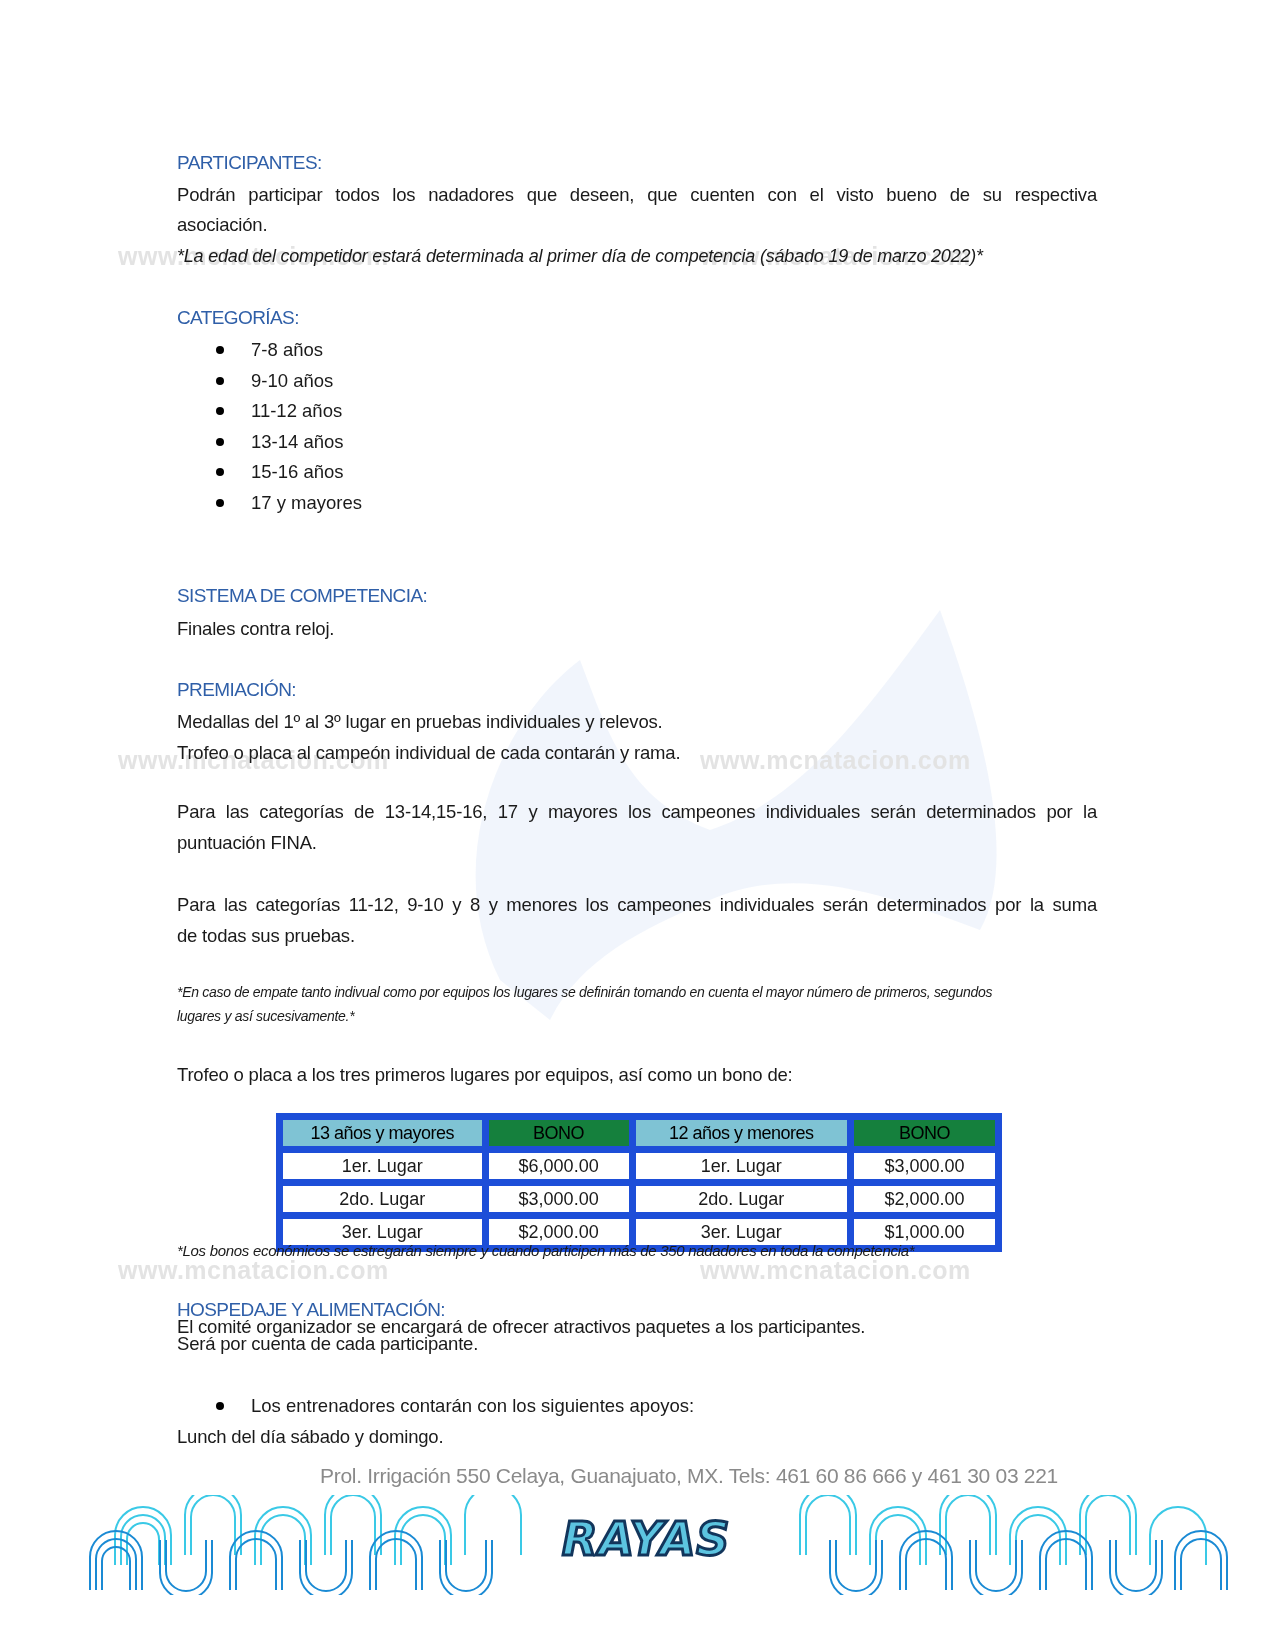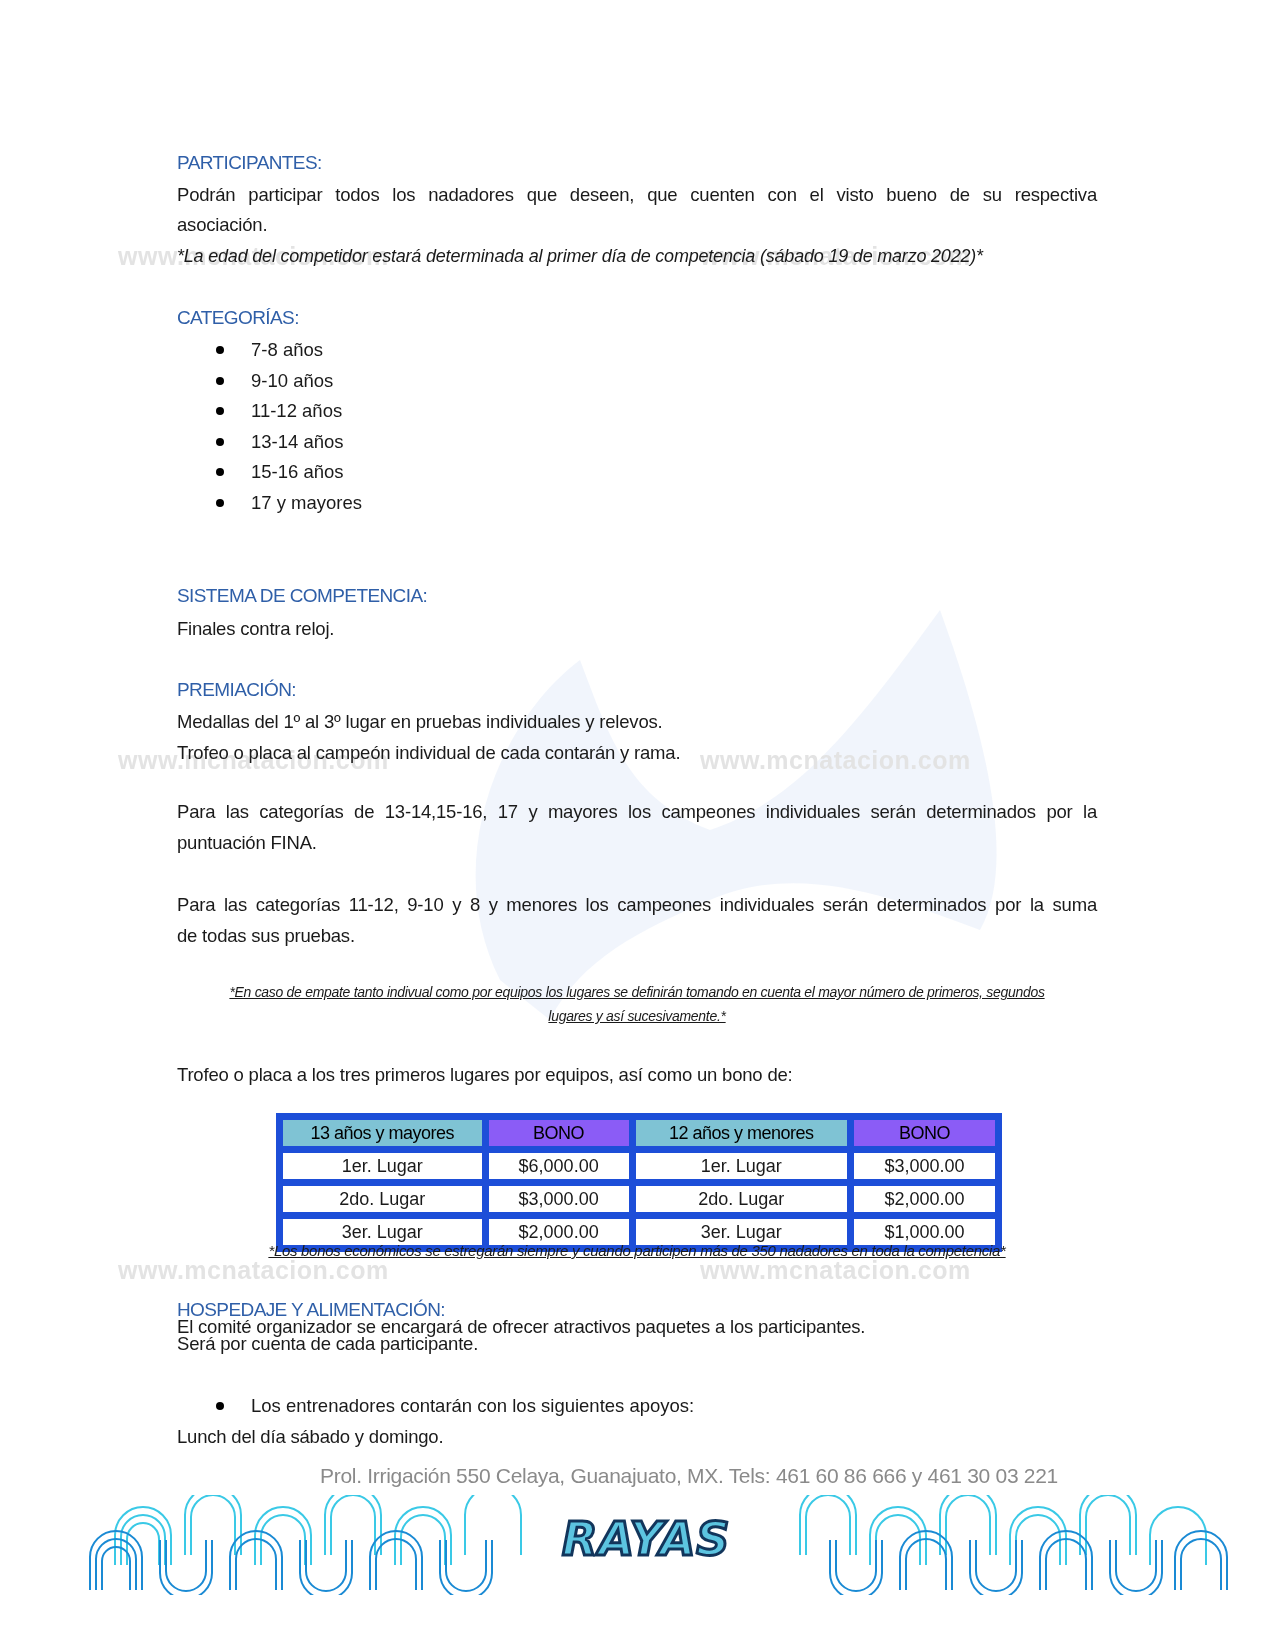--- a/index.html
+++ b/index.html
@@ -3,35 +3,35 @@
 <meta charset="utf-8">
 <style>
   html, body { margin: 0; padding: 0; background: #ffffff; }
   body { width: 1275px; height: 1650px; position: relative; overflow: hidden;
          font-family: "Liberation Sans", "DejaVu Sans", sans-serif; color: #1a1a1a; }
   .abs { position: absolute; }
   .heading { color: #2f5fa8; font-size: 19px; letter-spacing: -0.6px; line-height: 24px; }
   .body-text { font-size: 18.5px; line-height: 24px; letter-spacing: -0.2px; }
   .justify { width: 920px; text-align: justify; text-align-last: justify; }
   .italic-note { font-style: italic; font-size: 18px; line-height: 24px; letter-spacing: -0.2px; }
-  .small-note { font-style: italic; font-size: 14px; text-decoration: underline; line-height: 20px;
-                text-align: center; width: 920px; letter-spacing: -0.3px; }
+  .small-note { font-style: italic; font-size: 14px; line-height: 20px;
+                width: 920px; letter-spacing: -0.3px; }
   .bullet-list { margin: 0; padding: 0; list-style: none; }
   .bullet-list li { position: relative; height: 30.5px; line-height: 24px; font-size: 18.5px; }
   .bullet-list li .dot { position: absolute; left: 0; top: 8px; width: 8px; height: 8px;
                           background: #000; border-radius: 50%; }
   .bullet-list li .txt { position: absolute; left: 35px; top: 0; white-space: nowrap; }
   .watermark { color: #e3e3e3; font-weight: bold; font-size: 25px; letter-spacing: 0.5px;
                white-space: nowrap; line-height: 28px; }
   table.bono { border-collapse: collapse; position: absolute; left: 276px; top: 1113px; width: 726px; }
   table.bono td, table.bono th { border: 7px solid #1d4ed8; text-align: center; font-size: 18px;
         height: 26px; padding: 0; font-weight: normal; }
   table.bono th { font-size: 18px; letter-spacing: -0.5px; color: #000; }
   table.bono th.cat { background: #7fc3d4; }
-  table.bono th.bono-h { background: #8b5cf6; }
+  table.bono th.bono-h { background: #15803d; }
   .footer-addr { color: #8a8a8a; font-size: 21px; letter-spacing: -0.3px; white-space: nowrap; }
   .rayas { font-family: "DejaVu Sans", sans-serif; font-weight: bold; font-size: 46px; color: #5cc4e0;
            -webkit-text-stroke: 3px #12355b; letter-spacing: 1px; font-style: italic; line-height: 50px; }
   .nowrap { white-space: nowrap; }
 </style>
 </head>
 <body>
 
 <svg class="abs" style="left:380px;top:600px;" width="700" height="420">
   <path d="M120 380 C 60 260, 120 120, 200 60 C 230 140, 250 200, 330 230 C 420 200, 480 120, 560 10 C 600 120, 640 260, 600 330 C 520 300, 420 260, 330 300 C 260 330, 200 360, 170 420 Z" fill="#eef3fb" opacity="0.8"></path>

